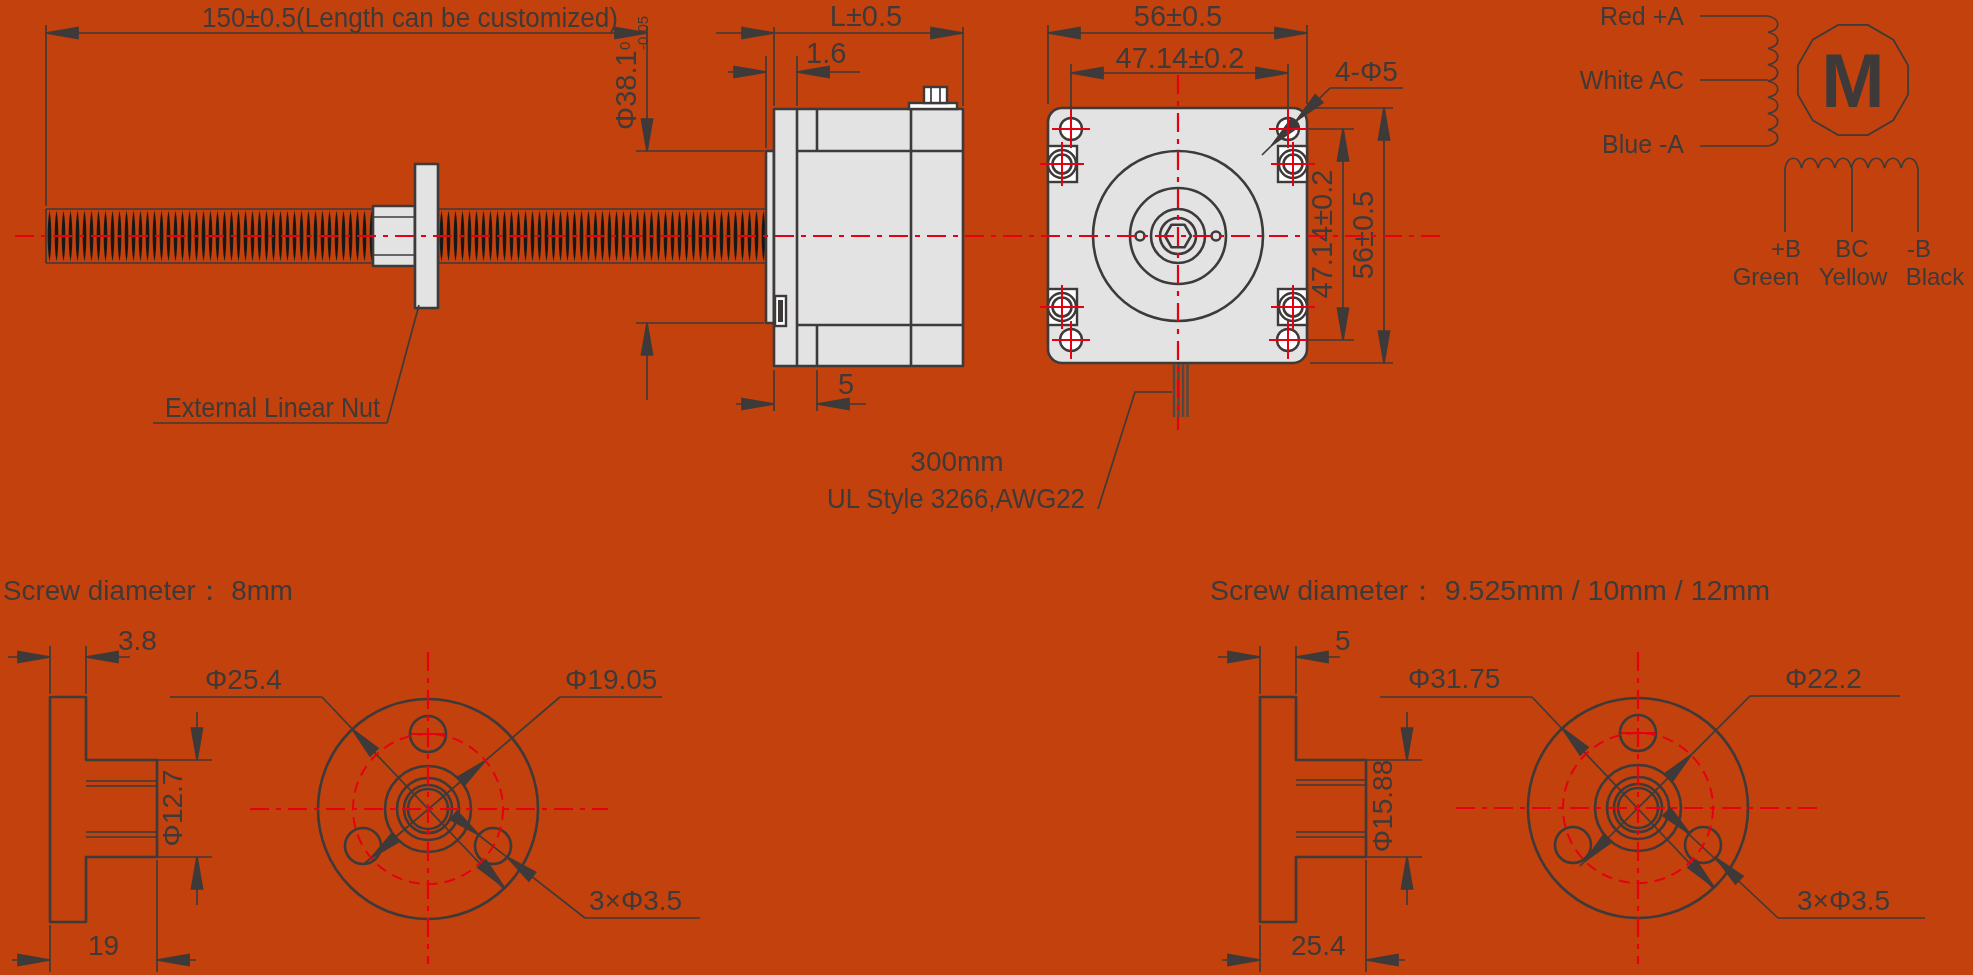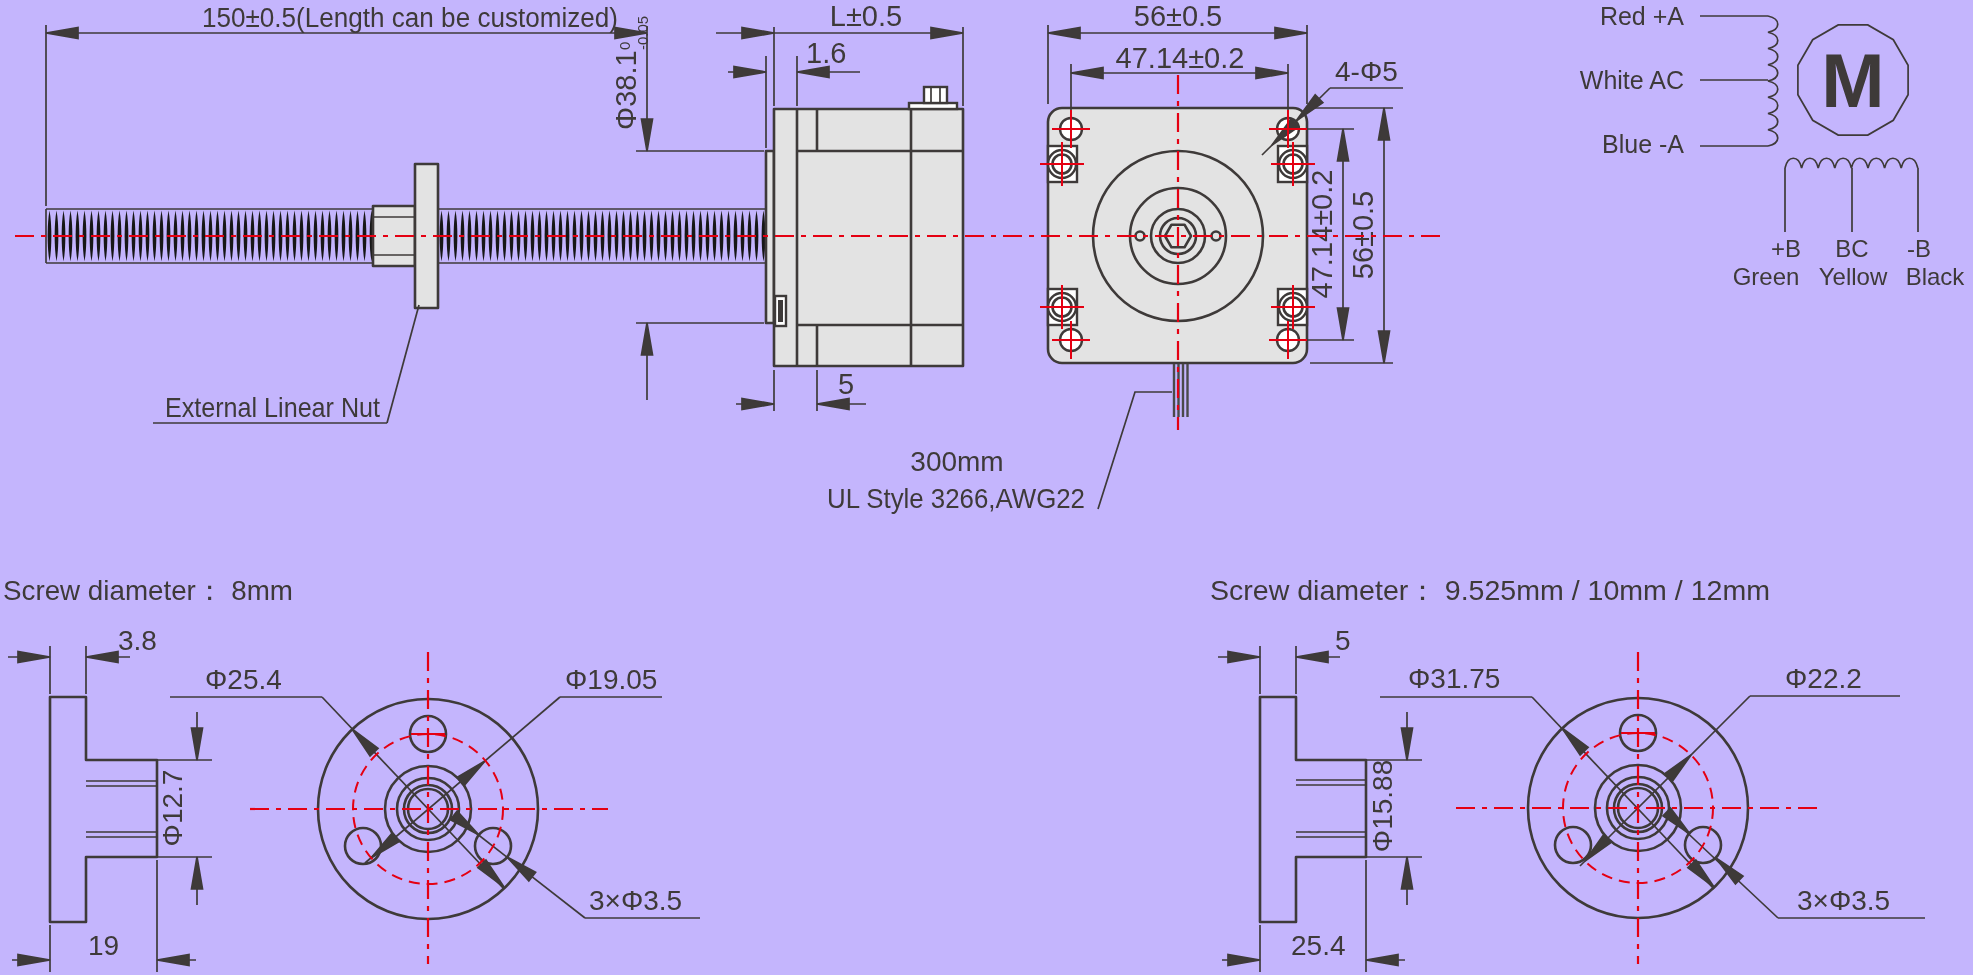--- a/index.html
+++ b/index.html
@@ -1,16 +1,16 @@
 <!DOCTYPE html>
 <html><head>
 <meta charset="utf-8">
 <style>
   html,body{margin:0;padding:0;background:#fff;}
-  .stage{position:relative;width:1973px;height:975px;background:#c4b5fd;overflow:hidden;text-align:center;}
+  .stage{position:relative;width:1973px;height:975px;background:#c2410c;overflow:hidden;text-align:center;}
   svg text{font-family:"Liberation Sans","DejaVu Sans",sans-serif;fill:#3e3a39;}
   .obj{stroke:#3e3a39;stroke-width:2.6;fill:none;stroke-linejoin:round;}
   .objf{stroke:#3e3a39;stroke-width:2.6;fill:#e3e3e3;stroke-linejoin:round;}
   .objw{stroke:#3e3a39;stroke-width:2.4;fill:#ffffff;}
   .thin{stroke:#3e3a39;stroke-width:1.7;fill:none;}
   .dim{stroke:#3e3a39;stroke-width:1.7;fill:none;}
   .red{stroke:#e50012;stroke-width:2;fill:none;}
   .redc{stroke:#e50012;stroke-width:2;fill:none;stroke-dasharray:11 7;}
   .cl{stroke:#e50012;stroke-width:2.2;fill:none;stroke-dasharray:19 7 5 7;}
   .wire{stroke:#4a4a4a;stroke-width:2.4;fill:none;}

